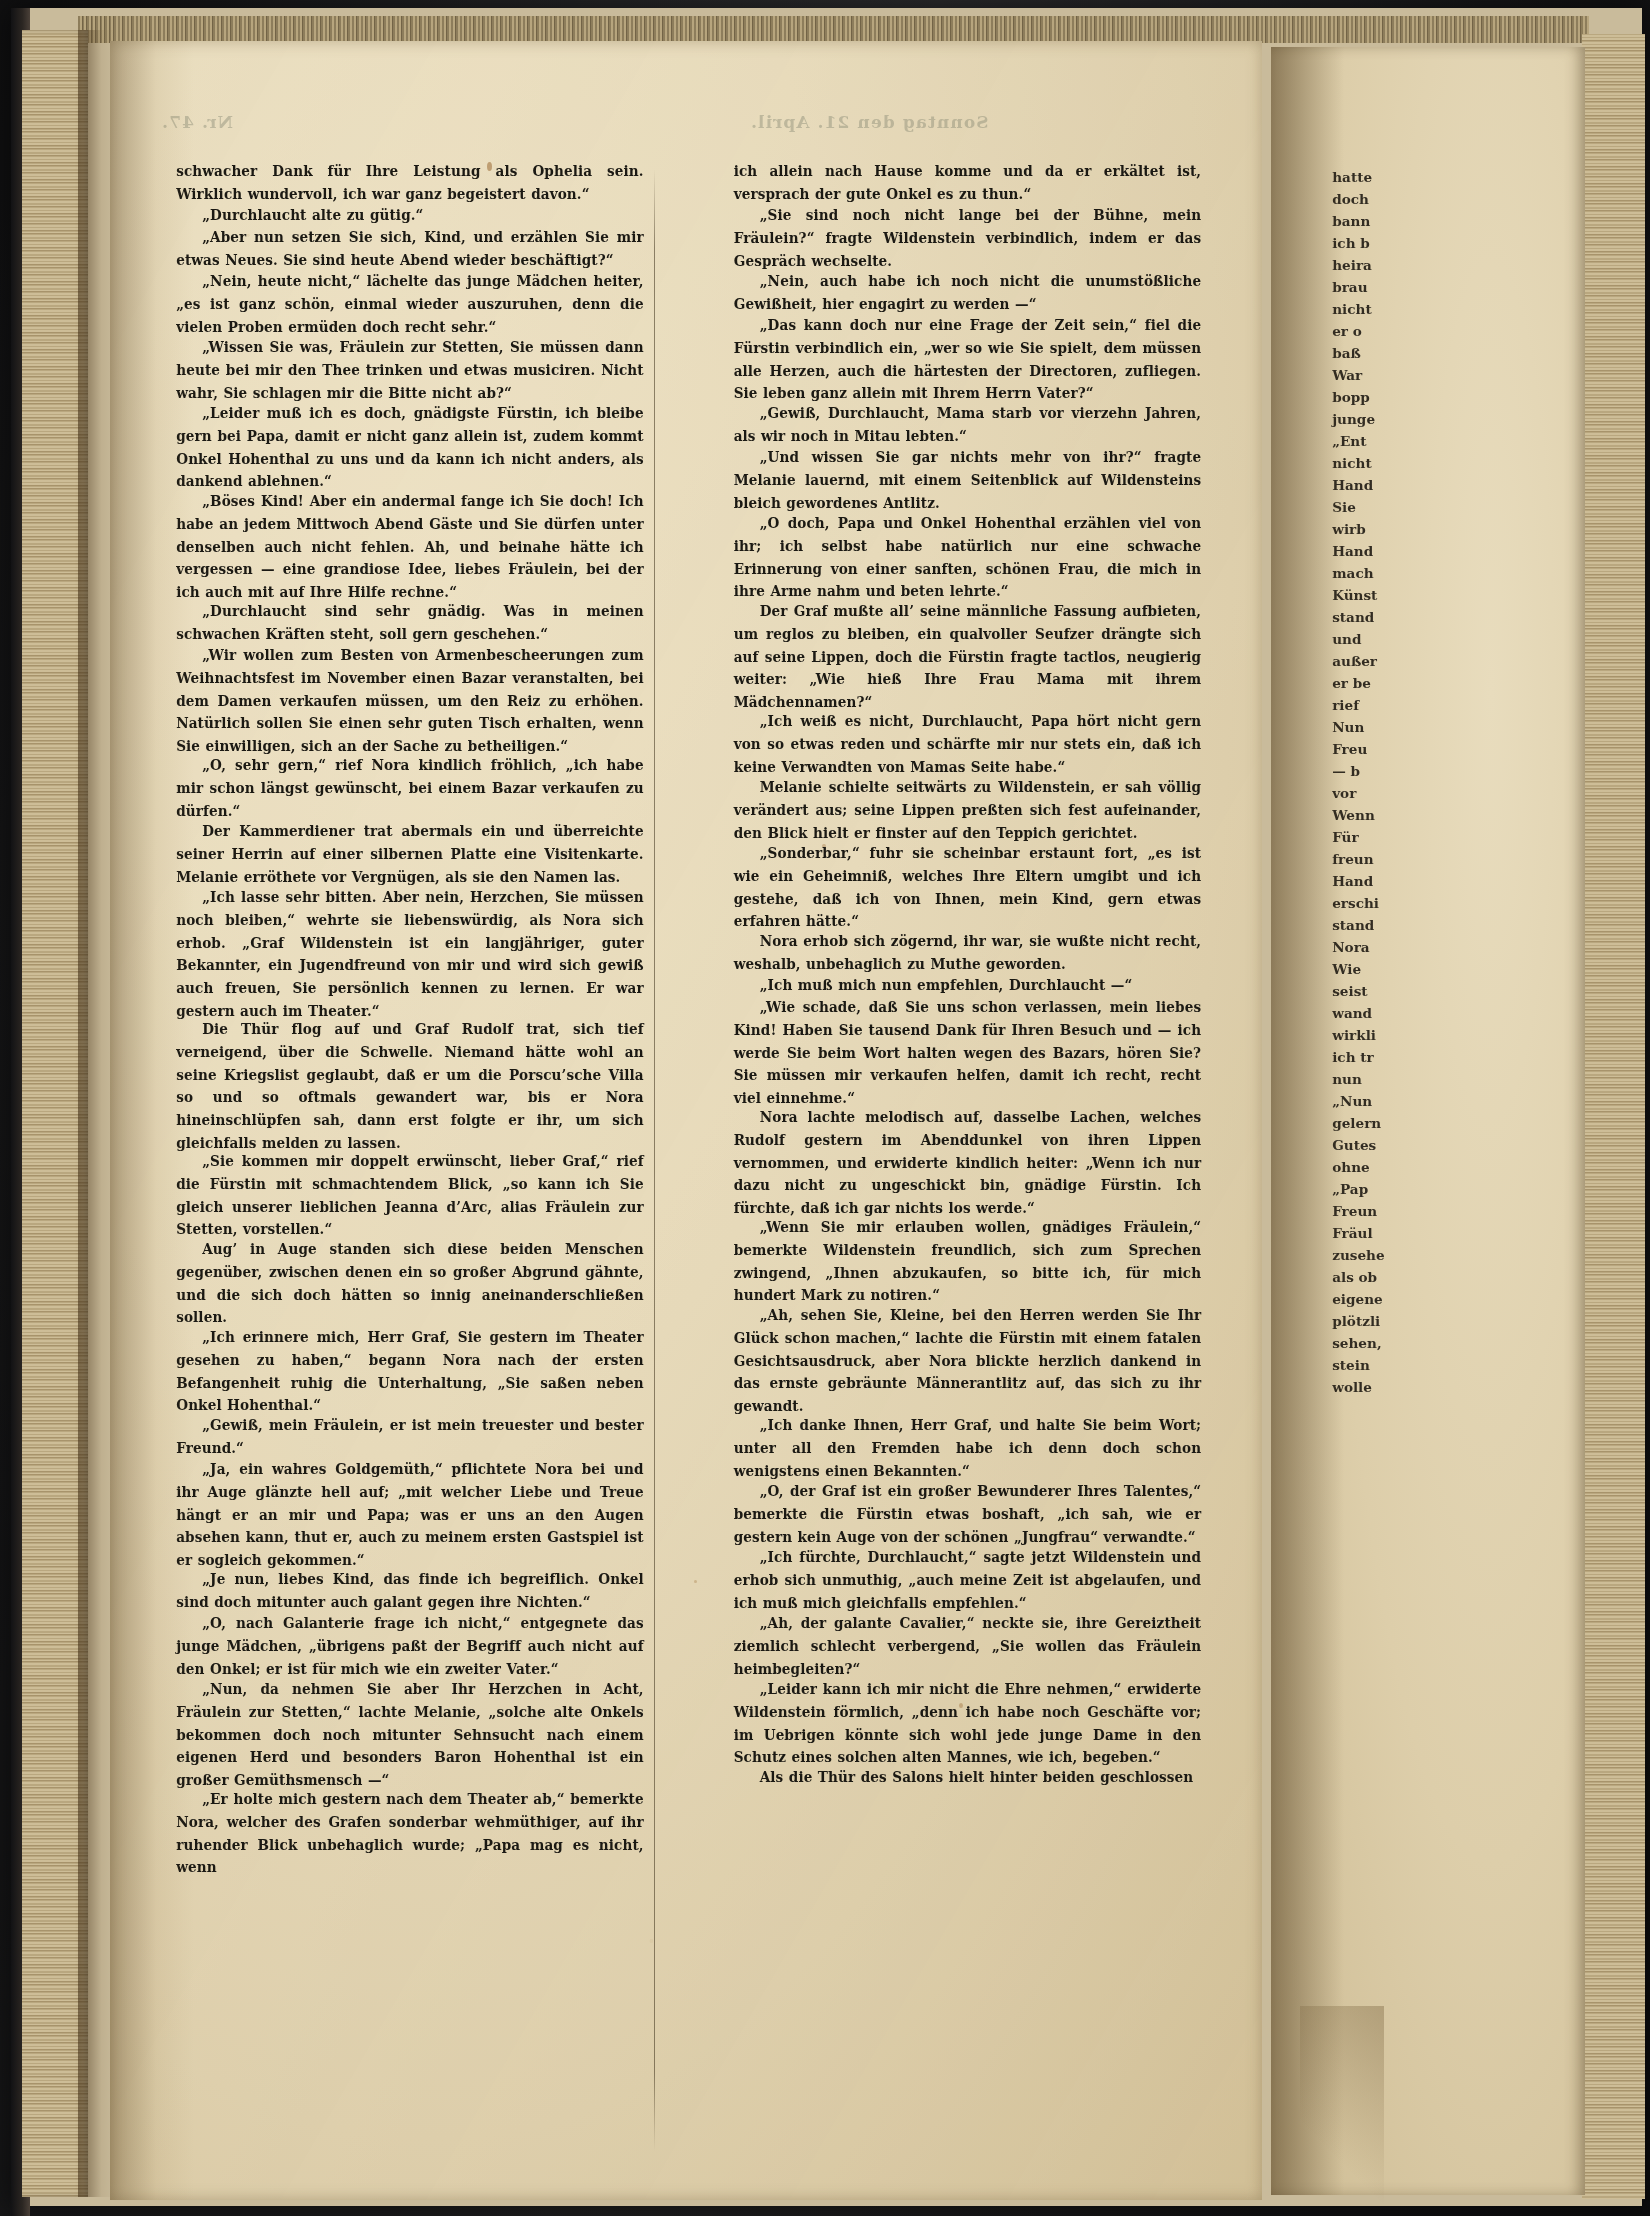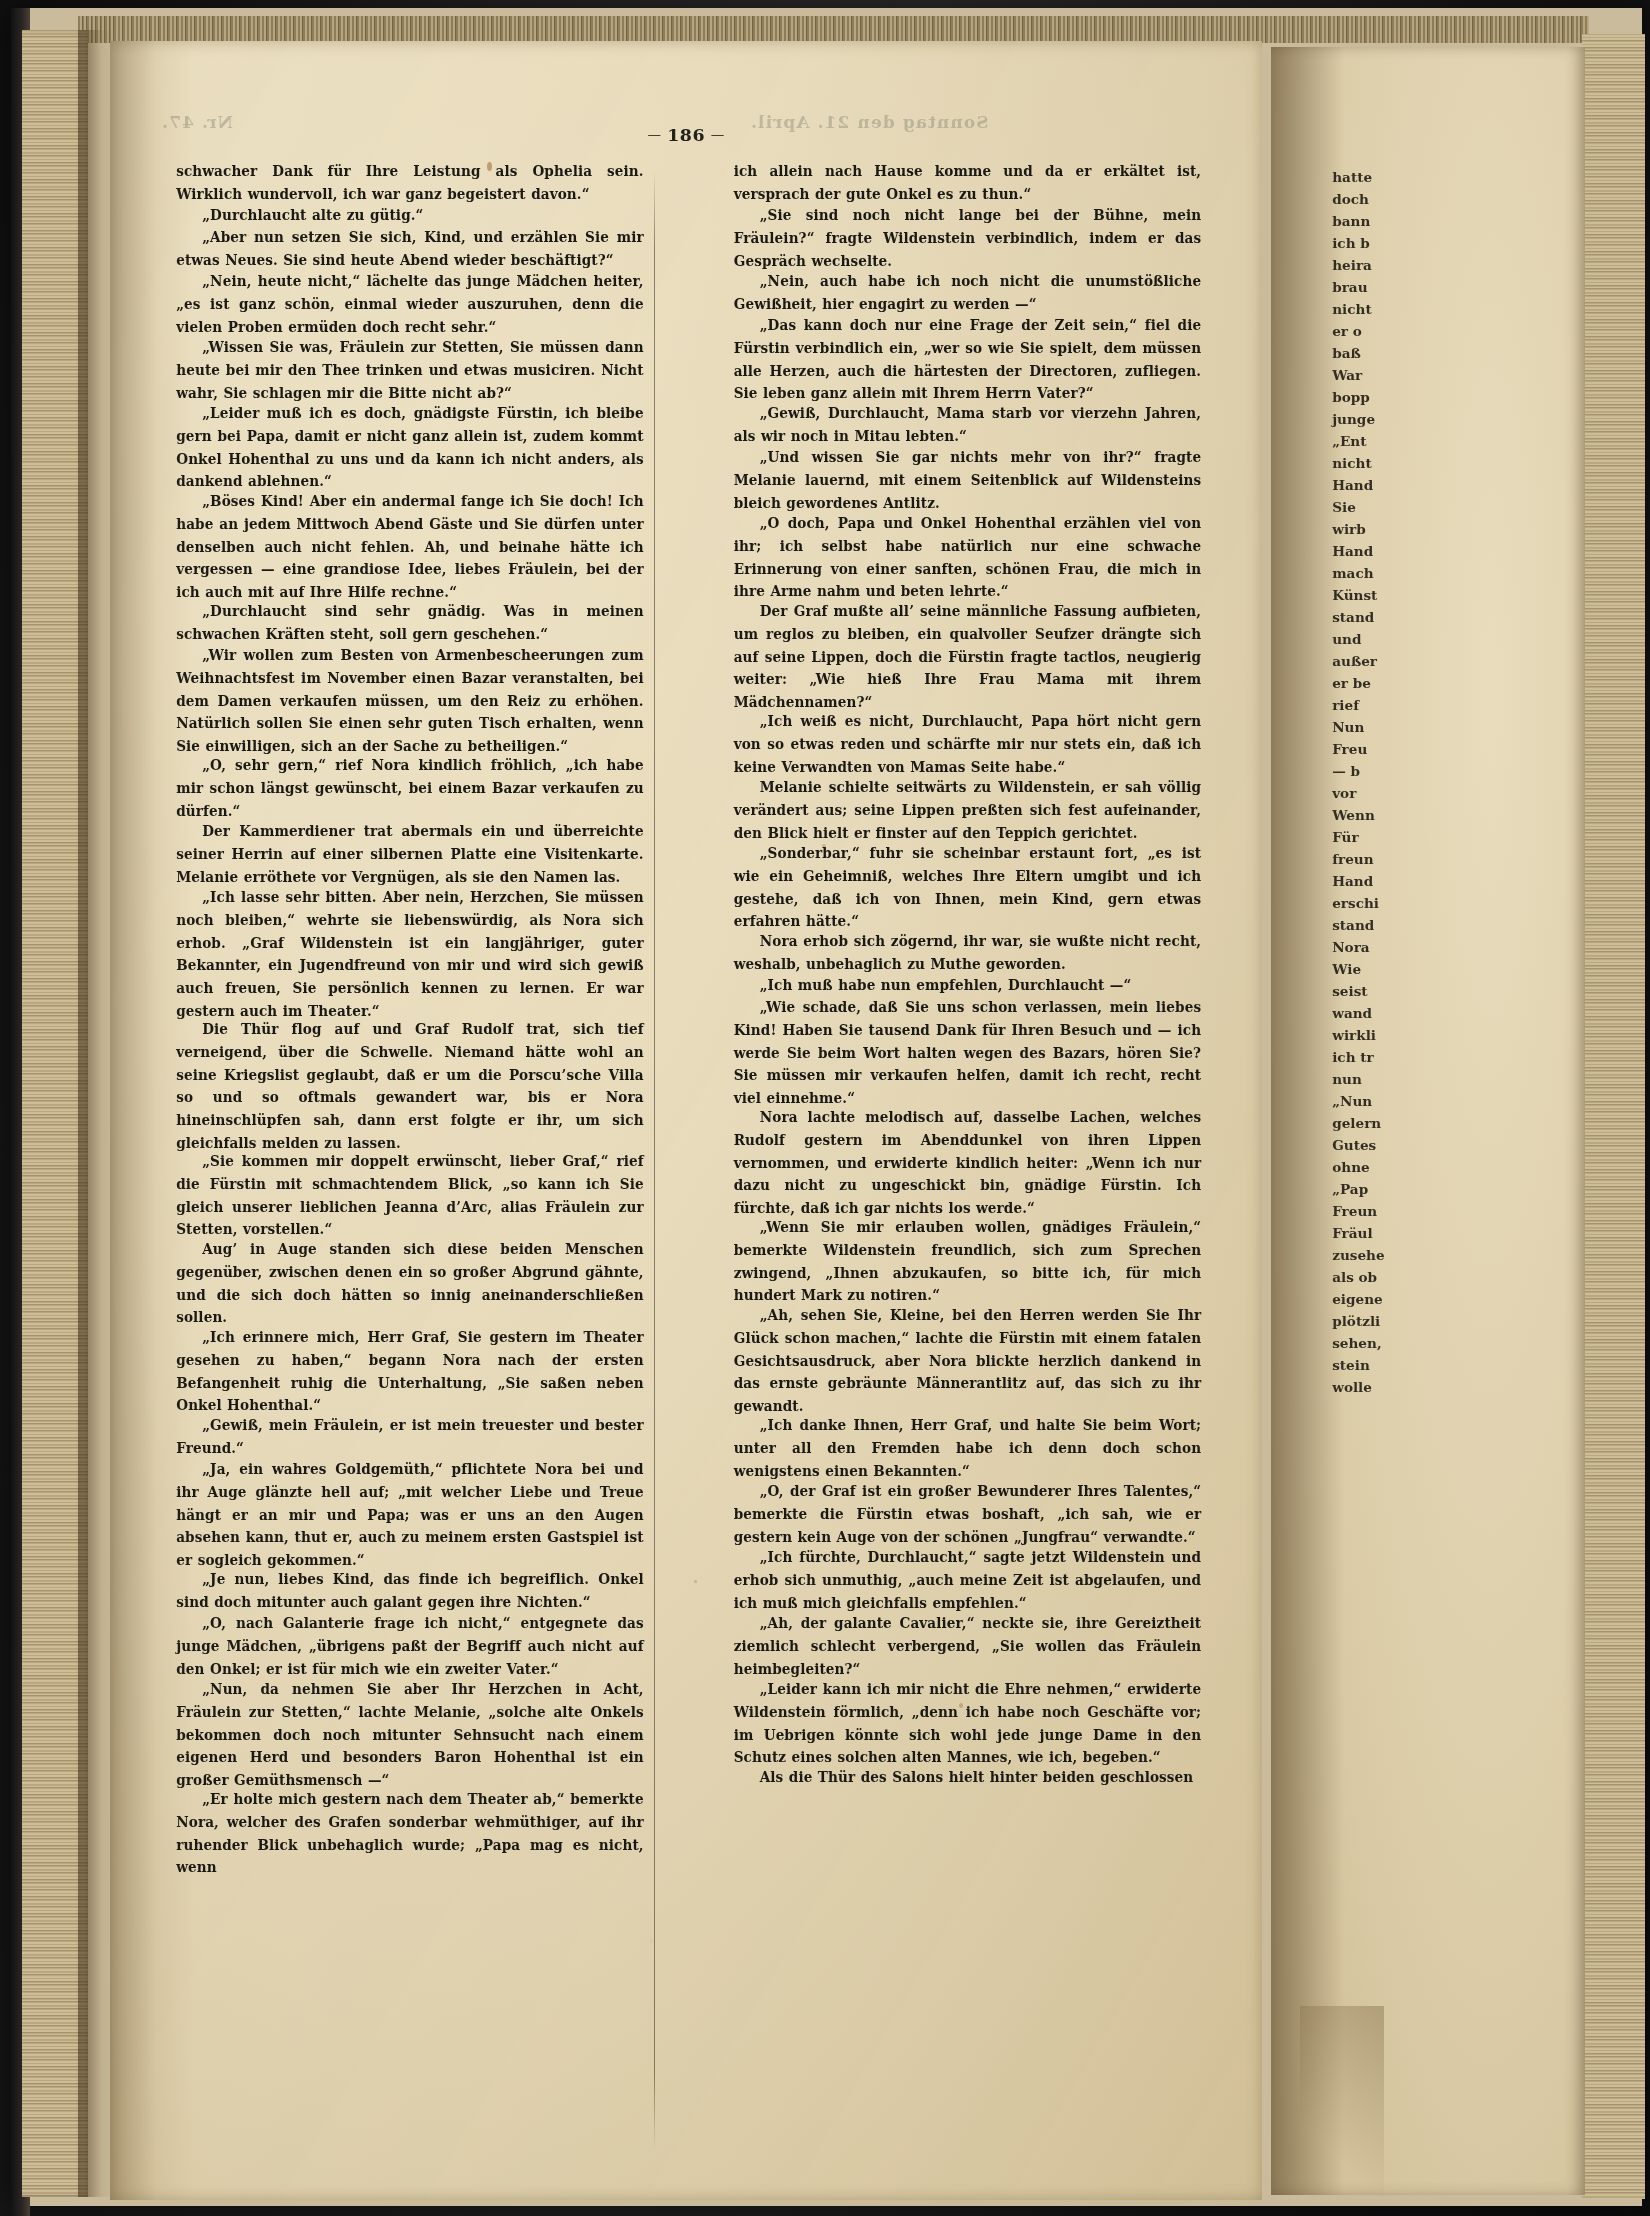--- a/index.html
+++ b/index.html
@@ -197,23 +197,20 @@
         <div>stein</div>
         <div>wolle</div>
       </div>
   </div>
 
   <div class="page">
 
     <div class="bleed l">Nr. 47.</div>
     <div class="bleed r">Sonntag den 21. April.</div>
 
-    <div class="page-head">
-      <span class="dash">—</span><span>186</span><span class="dash">—</span>
-    </div>
 
     <span class="spec" style="left:377px;top:121px;width:5px;height:9px;"></span>
     <span class="spec" style="left:712px;top:803px;width:3.4px;height:3.9px;opacity:.35;"></span>
     <span class="spec" style="left:849px;top:1662px;width:3.9px;height:5px;opacity:.40;"></span>
     <span class="spec" style="left:584px;top:1539px;width:2.8px;height:3.4px;opacity:.30;"></span>
     <span class="spec" style="left:953px;top:1381px;width:3.4px;height:3.9px;opacity:.35;"></span>
 
     <div class="rule"></div>
 
     <div class="columns">
@@ -247,21 +244,21 @@
           <p class="par">„Nein, auch habe ich noch nicht die unumstößliche Gewißheit, hier engagirt zu werden —“</p>
           <p class="par">„Das kann doch nur eine Frage der Zeit sein,“ fiel die Fürstin verbindlich ein, „wer so wie Sie spielt, dem müssen alle Herzen, auch die härtesten der Directoren, zufliegen. Sie leben ganz allein mit Ihrem Herrn Vater?“</p>
           <p class="par">„Gewiß, Durchlaucht, Mama starb vor vierzehn Jahren, als wir noch in Mitau lebten.“</p>
           <p class="par">„Und wissen Sie gar nichts mehr von ihr?“ fragte Melanie lauernd, mit einem Seitenblick auf Wildensteins bleich gewordenes Antlitz.</p>
           <p class="par">„O doch, Papa und Onkel Hohenthal erzählen viel von ihr; ich selbst habe natürlich nur eine schwache Erinnerung von einer sanften, schönen Frau, die mich in ihre Arme nahm und beten lehrte.“</p>
           <p class="par">Der Graf mußte all’ seine männliche Fassung aufbieten, um reglos zu bleiben, ein qualvoller Seufzer drängte sich auf seine Lippen, doch die Fürstin fragte tactlos, neugierig weiter: „Wie hieß Ihre Frau Mama mit ihrem Mädchennamen?“</p>
           <p class="par">„Ich weiß es nicht, Durchlaucht, Papa hört nicht gern von so etwas reden und schärfte mir nur stets ein, daß ich keine Verwandten von Mamas Seite habe.“</p>
           <p class="par">Melanie schielte seitwärts zu Wildenstein, er sah völlig verändert aus; seine Lippen preßten sich fest aufeinander, den Blick hielt er finster auf den Teppich gerichtet.</p>
           <p class="par">„Sonderbar,“ fuhr sie scheinbar erstaunt fort, „es ist wie ein Geheimniß, welches Ihre Eltern umgibt und ich gestehe, daß ich von Ihnen, mein Kind, gern etwas erfahren hätte.“</p>
           <p class="par">Nora erhob sich zögernd, ihr war, sie wußte nicht recht, weshalb, unbehaglich zu Muthe geworden.</p>
-          <p class="par">„Ich muß habe nun empfehlen, Durchlaucht —“</p>
+          <p class="par">„Ich muß mich nun empfehlen, Durchlaucht —“</p>
           <p class="par">„Wie schade, daß Sie uns schon verlassen, mein liebes Kind! Haben Sie tausend Dank für Ihren Besuch und — ich werde Sie beim Wort halten wegen des Bazars, hören Sie? Sie müssen mir verkaufen helfen, damit ich recht, recht viel einnehme.“</p>
           <p class="par">Nora lachte melodisch auf, dasselbe Lachen, welches Rudolf gestern im Abenddunkel von ihren Lippen vernommen, und erwiderte kindlich heiter: „Wenn ich nur dazu nicht zu ungeschickt bin, gnädige Fürstin. Ich fürchte, daß ich gar nichts los werde.“</p>
           <p class="par">„Wenn Sie mir erlauben wollen, gnädiges Fräulein,“ bemerkte Wildenstein freundlich, sich zum Sprechen zwingend, „Ihnen abzukaufen, so bitte ich, für mich hundert Mark zu notiren.“</p>
           <p class="par">„Ah, sehen Sie, Kleine, bei den Herren werden Sie Ihr Glück schon machen,“ lachte die Fürstin mit einem fatalen Gesichtsausdruck, aber Nora blickte herzlich dankend in das ernste gebräunte Männerantlitz auf, das sich zu ihr gewandt.</p>
           <p class="par">„Ich danke Ihnen, Herr Graf, und halte Sie beim Wort; unter all den Fremden habe ich denn doch schon wenigstens einen Bekannten.“</p>
           <p class="par">„O, der Graf ist ein großer Bewunderer Ihres Talentes,“ bemerkte die Fürstin etwas boshaft, „ich sah, wie er gestern kein Auge von der schönen „Jungfrau“ verwandte.“</p>
           <p class="par">„Ich fürchte, Durchlaucht,“ sagte jetzt Wildenstein und erhob sich unmuthig, „auch meine Zeit ist abgelaufen, und ich muß mich gleichfalls empfehlen.“</p>
           <p class="par">„Ah, der galante Cavalier,“ neckte sie, ihre Gereiztheit ziemlich schlecht verbergend, „Sie wollen das Fräulein heimbegleiten?“</p>
           <p class="par">„Leider kann ich mir nicht die Ehre nehmen,“ erwiderte Wildenstein förmlich, „denn ich habe noch Geschäfte vor; im Uebrigen könnte sich wohl jede junge Dame in den Schutz eines solchen alten Mannes, wie ich, begeben.“</p>
           <p class="par">Als die Thür des Salons hielt hinter beiden geschlossen</p>

